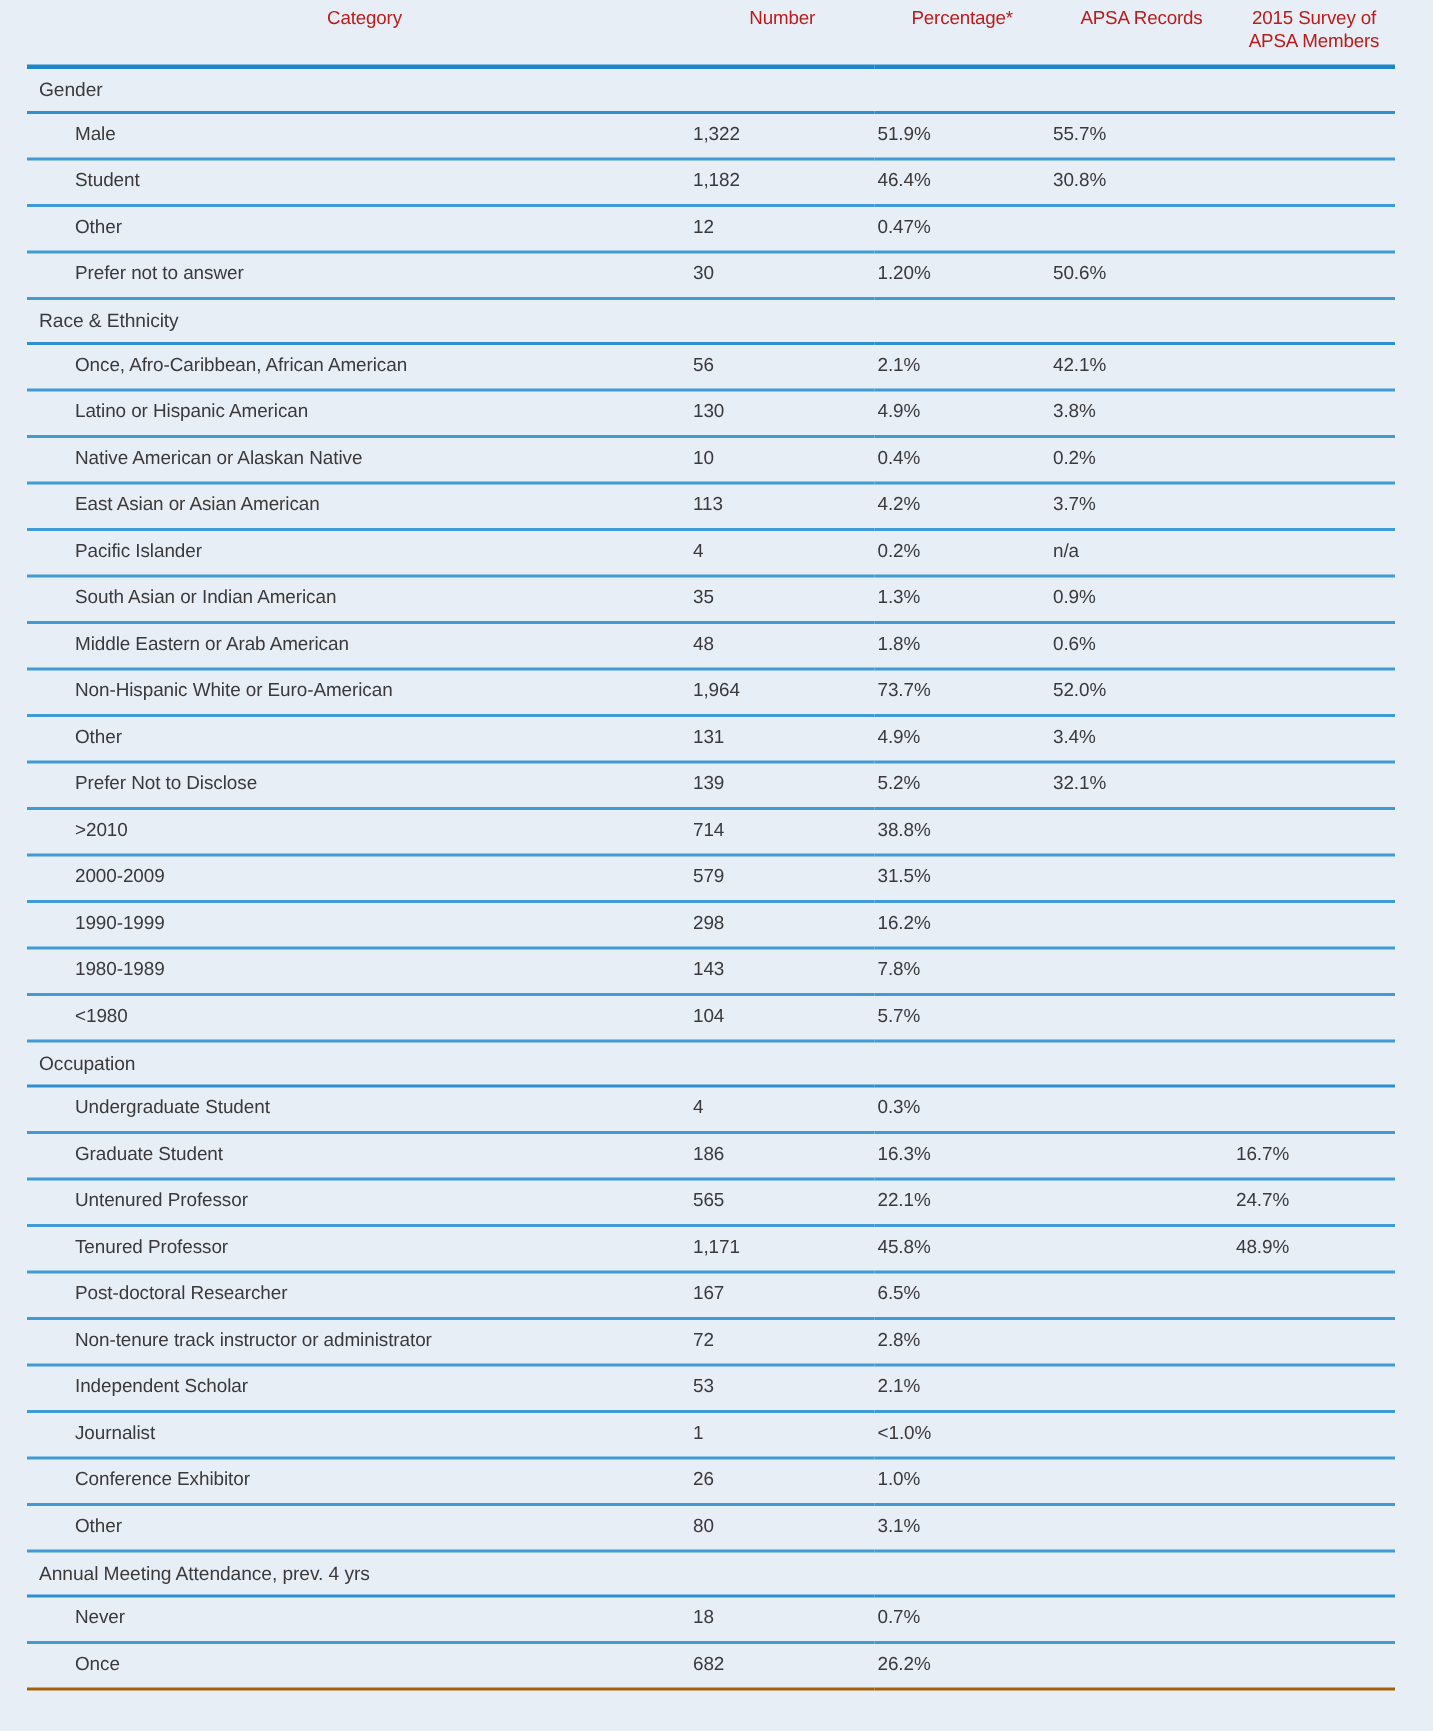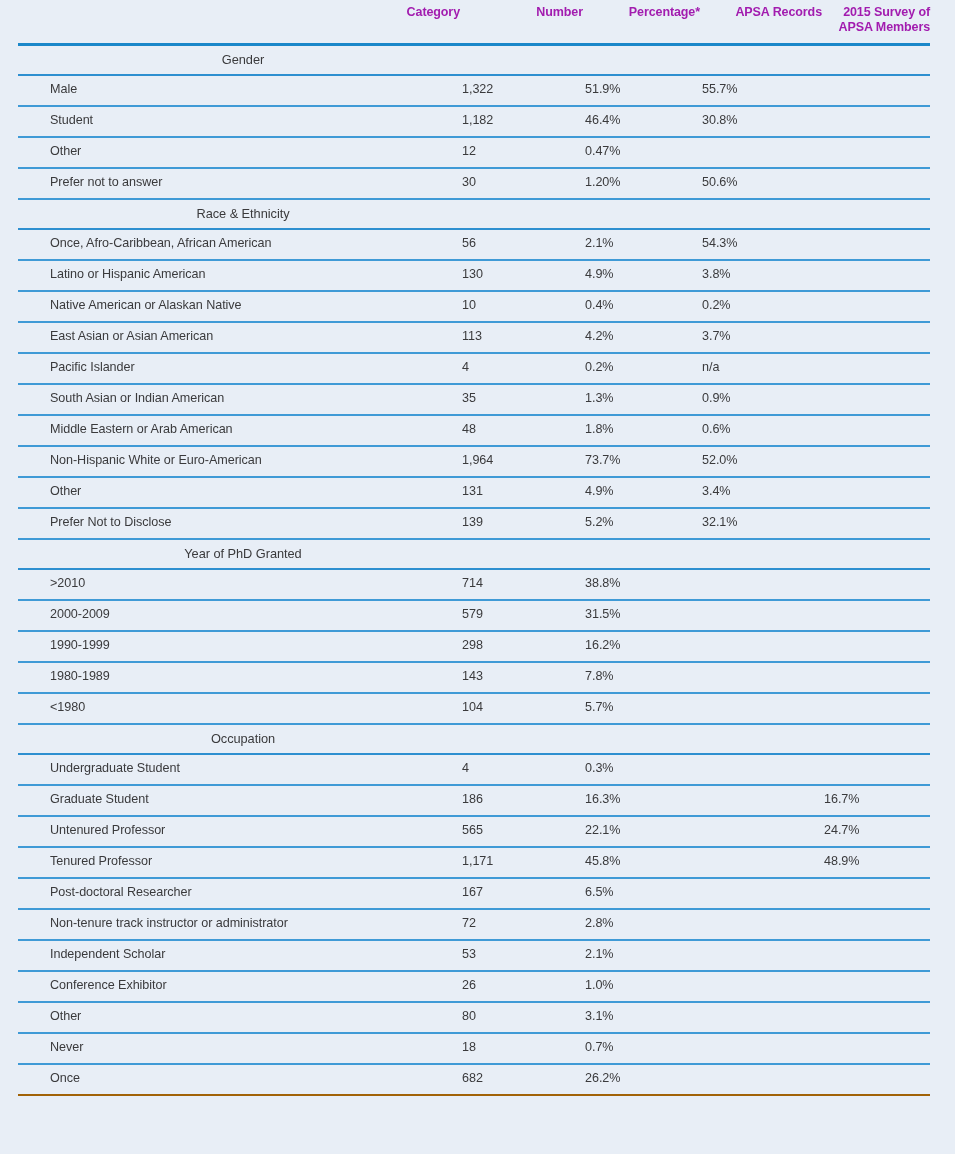--- a/index.html
+++ b/index.html
@@ -28,46 +28,45 @@
     table-layout: fixed;
   }
   col.c-category { width: 442px; }
   col.c-number   { width: 123px; }
   col.c-pct      { width: 117px; }
   col.c-records  { width: 122px; }
   col.c-survey   { width: 108px; }
 
   thead th {
     font-size: 12.5px;
-    font-weight: bold;
-    text-align: right;
+    font-weight: normal;
+    text-align: center;
     vertical-align: top;
     padding: 5px 0 8px 0;
     line-height: 1.18;
     letter-spacing: -0.1px;
-    color: #a21caf;
+    color: #b91c1c;
   }
   thead th.th-category { padding-left: 8px; }
   thead tr.header-row th {
     border-bottom: 3px solid #1b87c9;
   }
 
   tbody td {
     font-size: 12.6px;
     line-height: 1.2;
     color: #3a3a3c;
     vertical-align: middle;
     padding: 0;
     height: 29px;
     letter-spacing: -0.05px;
   }
   tr.section-row td {
     border-bottom: 2px solid #2e8fd0;
     height: 28px;
-    text-align: center;
   }
   tr.section-row td.cell-category {
     padding-left: 8px;
     color: #3a3a3c;
     font-size: 12.8px;
   }
   tr.data-row td {
     border-bottom: 2px solid #3f9ad6;
     height: 29px;
   }
@@ -145,21 +144,21 @@
           <td class="cell-category">Race &amp; Ethnicity</td>
           <td class="cell-number"></td>
           <td class="cell-pct"></td>
           <td class="cell-records"></td>
           <td class="cell-survey"></td>
         </tr>
         <tr class="data-row">
           <td class="cell-category">Once, Afro-Caribbean, African American</td>
           <td class="cell-number">56</td>
           <td class="cell-pct">2.1%</td>
-          <td class="cell-records">54.3%</td>
+          <td class="cell-records">42.1%</td>
           <td class="cell-survey"></td>
         </tr>
         <tr class="data-row">
           <td class="cell-category">Latino or Hispanic American</td>
           <td class="cell-number">130</td>
           <td class="cell-pct">4.9%</td>
           <td class="cell-records">3.8%</td>
           <td class="cell-survey"></td>
         </tr>
         <tr class="data-row">
@@ -211,27 +210,20 @@
           <td class="cell-records">3.4%</td>
           <td class="cell-survey"></td>
         </tr>
         <tr class="data-row">
           <td class="cell-category">Prefer Not to Disclose</td>
           <td class="cell-number">139</td>
           <td class="cell-pct">5.2%</td>
           <td class="cell-records">32.1%</td>
           <td class="cell-survey"></td>
         </tr>
-        <tr class="section-row">
-          <td class="cell-category">Year of PhD Granted</td>
-          <td class="cell-number"></td>
-          <td class="cell-pct"></td>
-          <td class="cell-records"></td>
-          <td class="cell-survey"></td>
-        </tr>
         <tr class="data-row">
           <td class="cell-category">&gt;2010</td>
           <td class="cell-number">714</td>
           <td class="cell-pct">38.8%</td>
           <td class="cell-records"></td>
           <td class="cell-survey"></td>
         </tr>
         <tr class="data-row">
           <td class="cell-category">2000-2009</td>
           <td class="cell-number">579</td>
@@ -310,30 +302,44 @@
           <td class="cell-survey"></td>
         </tr>
         <tr class="data-row">
           <td class="cell-category">Independent Scholar</td>
           <td class="cell-number">53</td>
           <td class="cell-pct">2.1%</td>
           <td class="cell-records"></td>
           <td class="cell-survey"></td>
         </tr>
         <tr class="data-row">
+          <td class="cell-category">Journalist</td>
+          <td class="cell-number">1</td>
+          <td class="cell-pct">&lt;1.0%</td>
+          <td class="cell-records"></td>
+          <td class="cell-survey"></td>
+        </tr>
+        <tr class="data-row">
           <td class="cell-category">Conference Exhibitor</td>
           <td class="cell-number">26</td>
           <td class="cell-pct">1.0%</td>
           <td class="cell-records"></td>
           <td class="cell-survey"></td>
         </tr>
         <tr class="data-row">
           <td class="cell-category">Other</td>
           <td class="cell-number">80</td>
           <td class="cell-pct">3.1%</td>
+          <td class="cell-records"></td>
+          <td class="cell-survey"></td>
+        </tr>
+        <tr class="section-row">
+          <td class="cell-category">Annual Meeting Attendance, prev. 4 yrs</td>
+          <td class="cell-number"></td>
+          <td class="cell-pct"></td>
           <td class="cell-records"></td>
           <td class="cell-survey"></td>
         </tr>
         <tr class="data-row">
           <td class="cell-category">Never</td>
           <td class="cell-number">18</td>
           <td class="cell-pct">0.7%</td>
           <td class="cell-records"></td>
           <td class="cell-survey"></td>
         </tr>

